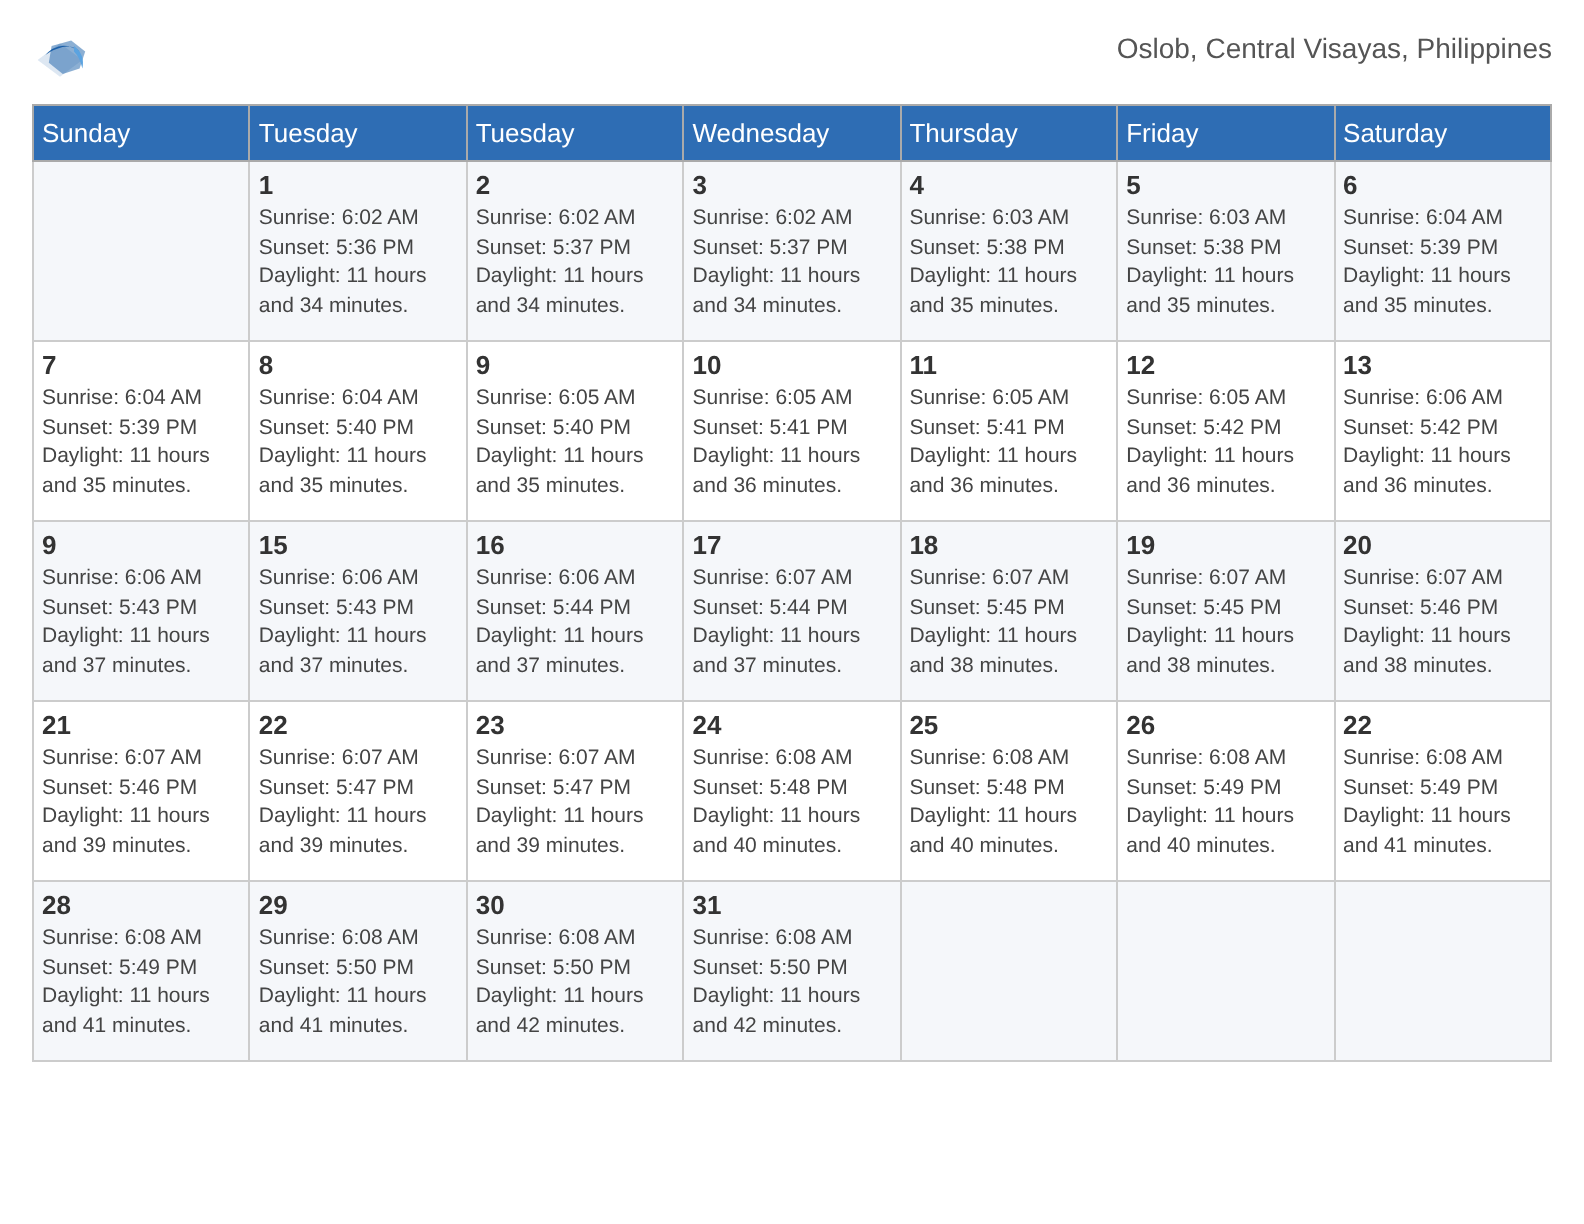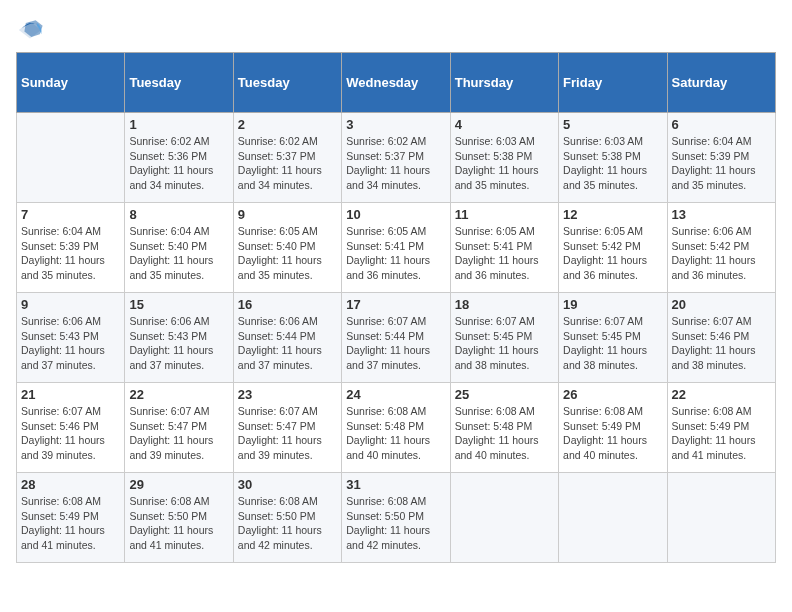--- a/index.html
+++ b/index.html
@@ -47,24 +47,24 @@
     table {
       width: 100%;
       border-collapse: collapse;
       font-size: 11px;
     }
     thead tr {
       background-color: #2e6db4;
       color: #fff;
     }
     thead th {
-      padding: 22px 4px;
+      padding: 6px 4px;
       text-align: left;
       font-size: 13px;
-      font-weight: bold;
+      font-weight: normal;
       border: 1px solid #aaa;
     }
     tbody td {
       vertical-align: top;
       border: 1px solid #ccc;
       padding: 4px;
       min-height: 80px;
       height: 90px;
       width: calc(100% / 7);
     }
@@ -97,20 +97,21 @@
   <div class="logo">
     <svg class="logo-icon" viewBox="0 0 40 40">
       <rect x="0" y="0" width="40" height="40" fill="white"></rect>
       <polygon points="20,8 36,20 20,32 4,20" fill="#1a5fa8" opacity="0.15"></polygon>
       <polygon points="28,6 38,14 34,26 22,30 12,22 14,10" fill="#1a5fa8" opacity="0.5"></polygon>
       <path d="M8,18 Q20,4 34,14 Q28,8 18,12 Q12,14 8,18Z" fill="#1a5fa8"></path>
       <path d="M30,10 Q38,16 36,26 Q34,18 30,14 Z" fill="#5ba3e0"></path>
     </svg>
   </div>
   <div class="title-area">
+    <div class="location-title">Oslob, Central Visayas, Philippines</div>
   </div>
 </div>
 
 <table>
   <thead>
     <tr>
     <th>Sunday</th>
         <th>Tuesday</th>
         <th>Tuesday</th>
         <th>Wednesday</th>

